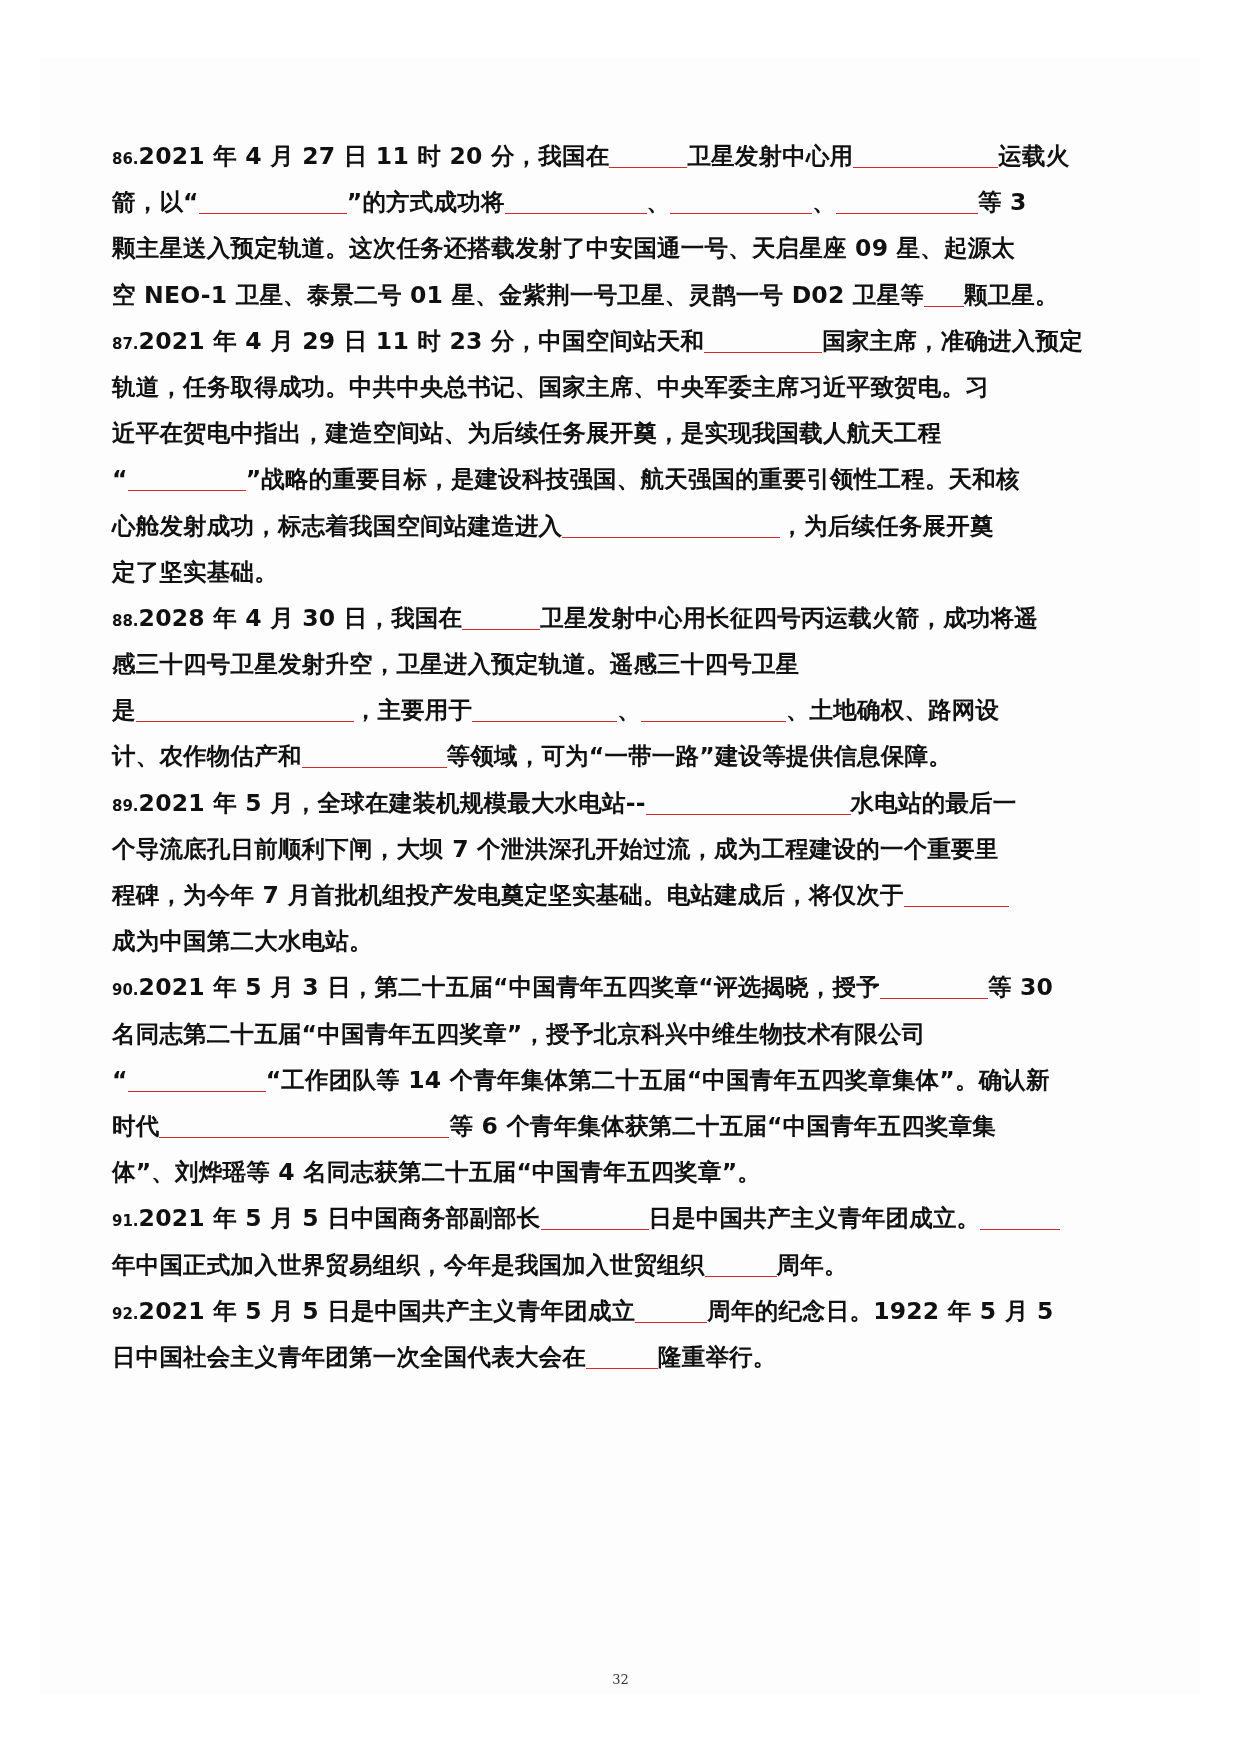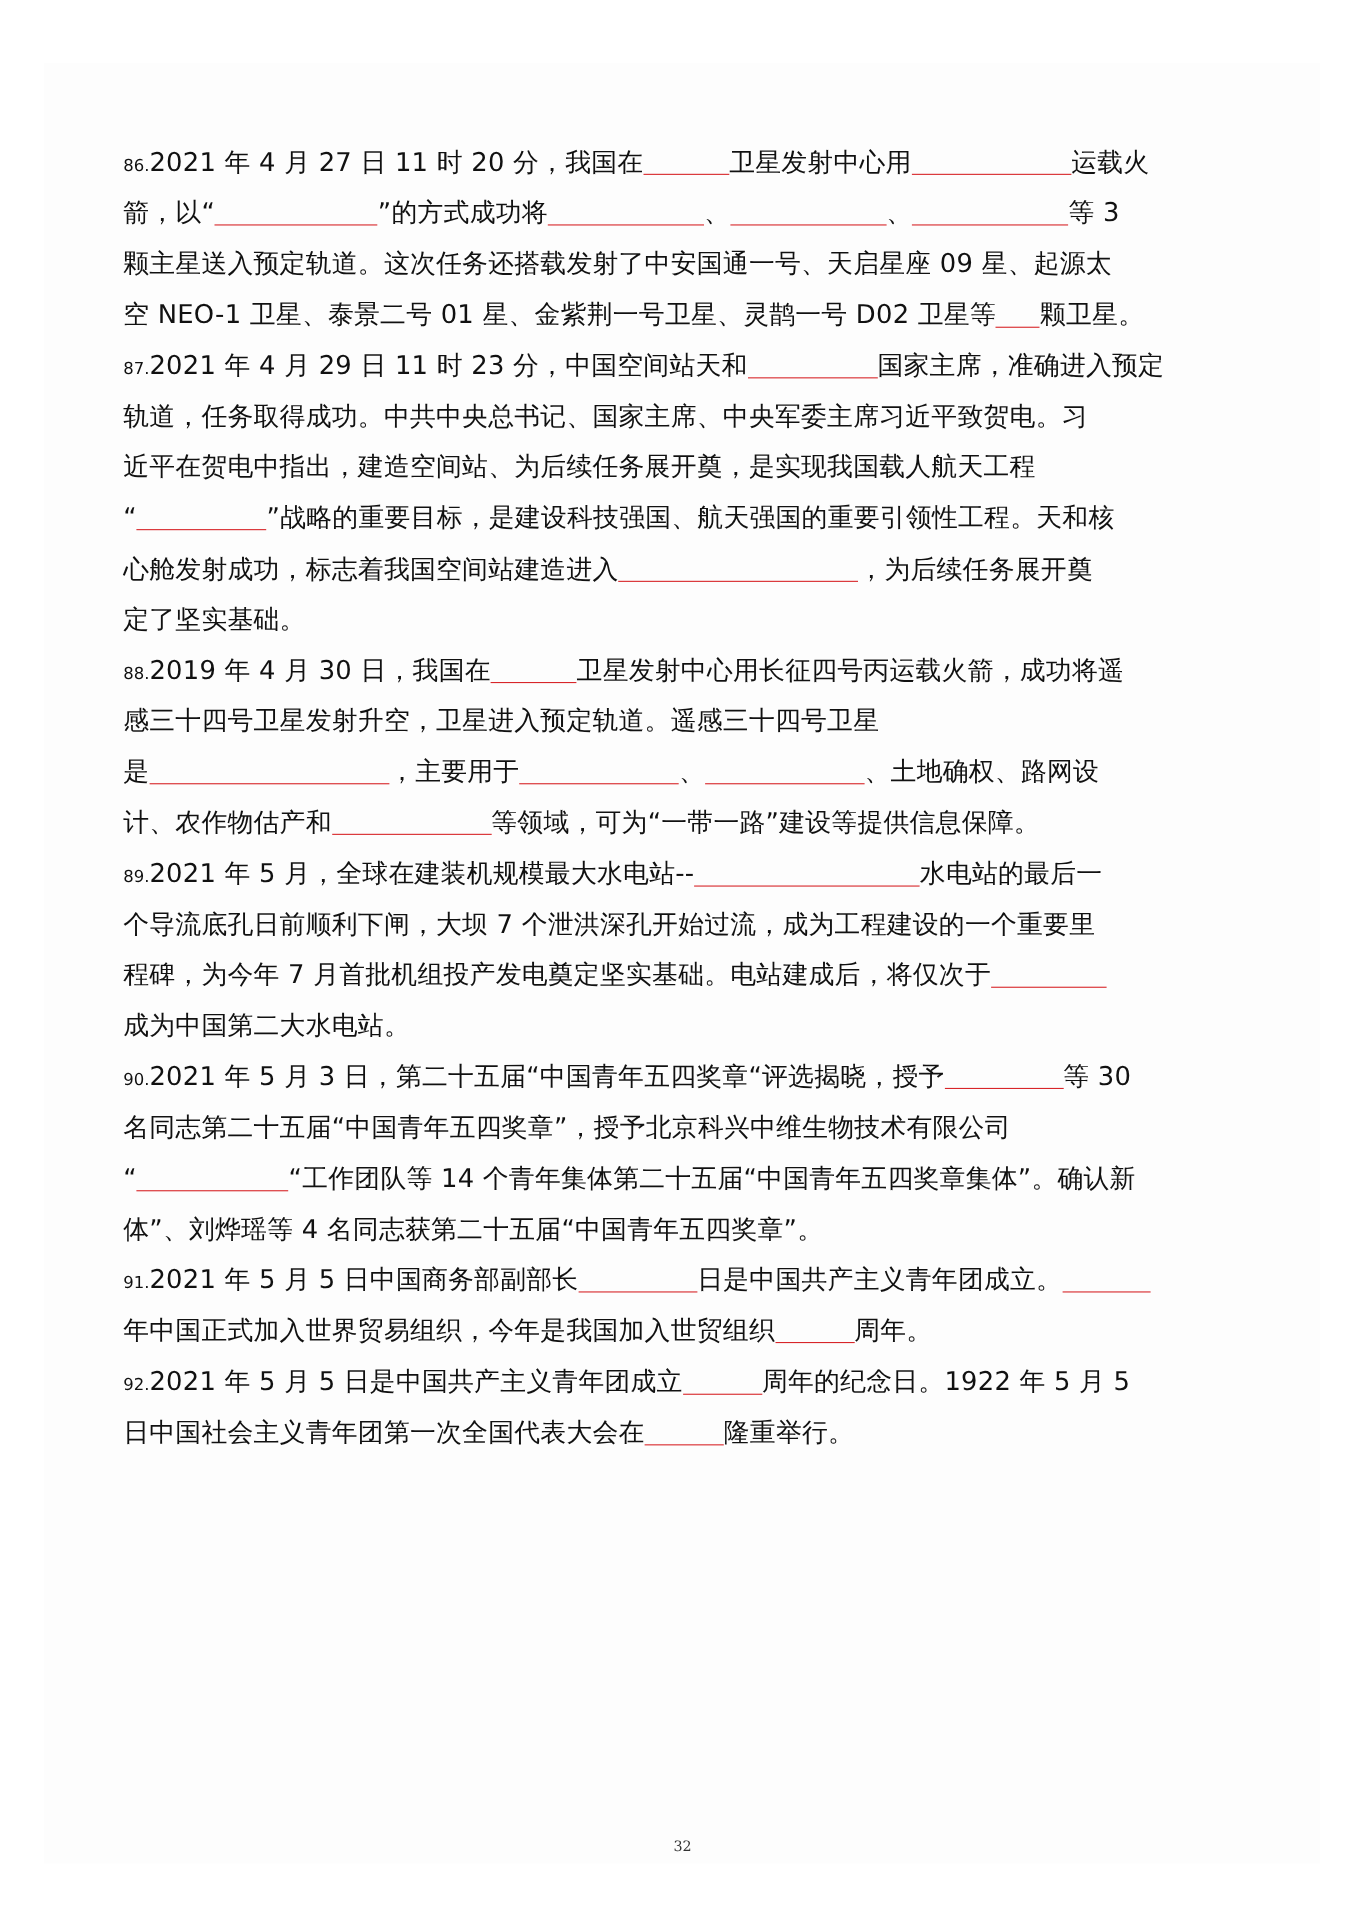--- a/index.html
+++ b/index.html
@@ -1,20 +1,20 @@
 <!DOCTYPE html>
 <html><head>
 <meta charset="utf-8">
 <style>
   html, body { margin: 0; padding: 0; background: #ffffff; }
   body { width: 1241px; height: 1754px; position: relative; overflow: hidden;
          font-family: "DejaVu Sans", "Liberation Sans", sans-serif; color: #111; }
   .page { position: absolute; left: 40px; top: 57px; width: 1160px; height: 1637px; background: #fdfdfd; }
   .content { position: absolute; left: 112px; top: 124px; width: 1020px; }
-  .line { position: relative; height: 46.2px; line-height: 46px; font-size: 23.5px; white-space: nowrap; letter-spacing: 0.2px; }
+  .line { position: relative; height: 46.2px; line-height: 64px; font-size: 23.5px; white-space: nowrap; letter-spacing: 0.2px; font-weight: bold; }
   .num { font-size: 15px; letter-spacing: 0; }
   .blank { display: inline-block; border-bottom: 1.6px solid #d8262a; height: 24px; vertical-align: -4px; }
   .pageno { position: absolute; left: 0; width: 1241px; top: 1672px; text-align: center;
             font-family: "DejaVu Serif", "Liberation Serif", serif; font-size: 13px; color: #333; }
 </style>
 </head>
 <body>
 
 <div class="page"></div>
 <div class="content" id="content">
@@ -26,35 +26,36 @@
     </div>
     <div>
       <div class="line"><span class="num">87.</span><span class="txt">2021 年 4 月 29 日 11 时 23 分，中国空间站天和</span><span class="blank" style="width: 118px; border-bottom-color: rgb(216, 38, 42);"></span><span class="txt">国家主席，准确进入预定</span></div>
       <div class="line"><span class="txt">轨道，任务取得成功。中共中央总书记、国家主席、中央军委主席习近平致贺电。习</span></div>
       <div class="line"><span class="txt">近平在贺电中指出，建造空间站、为后续任务展开奠，是实现我国载人航天工程</span></div>
       <div class="line"><span class="txt">“</span><span class="blank" style="width: 118px; border-bottom-color: rgb(216, 38, 42);"></span><span class="txt">”战略的重要目标，是建设科技强国、航天强国的重要引领性工程。天和核</span></div>
       <div class="line"><span class="txt">心舱发射成功，标志着我国空间站建造进入</span><span class="blank" style="width: 218px; border-bottom-color: rgb(216, 38, 42);"></span><span class="txt">，为后续任务展开奠</span></div>
       <div class="line"><span class="txt">定了坚实基础。</span></div>
     </div>
     <div>
-      <div class="line"><span class="num">88.</span><span class="txt">2019 年 4 月 30 日，我国在</span><span class="blank" style="width: 78px; border-bottom-color: rgb(216, 38, 42);"></span><span class="txt">卫星发射中心用长征四号丙运载火箭，成功将遥</span></div>
+      <div class="line"><span class="num">88.</span><span class="txt">2028 年 4 月 30 日，我国在</span><span class="blank" style="width: 78px; border-bottom-color: rgb(216, 38, 42);"></span><span class="txt">卫星发射中心用长征四号丙运载火箭，成功将遥</span></div>
       <div class="line"><span class="txt">感三十四号卫星发射升空，卫星进入预定轨道。遥感三十四号卫星</span></div>
       <div class="line"><span class="txt">是</span><span class="blank" style="width: 218px; border-bottom-color: rgb(216, 38, 42);"></span><span class="txt">，主要用于</span><span class="blank" style="width: 145px; border-bottom-color: rgb(216, 38, 42);"></span><span class="txt">、</span><span class="blank" style="width: 145px; border-bottom-color: rgb(216, 38, 42);"></span><span class="txt">、土地确权、路网设</span></div>
       <div class="line"><span class="txt">计、农作物估产和</span><span class="blank" style="width: 145px; border-bottom-color: rgb(216, 38, 42);"></span><span class="txt">等领域，可为“一带一路”建设等提供信息保障。</span></div>
     </div>
     <div>
       <div class="line"><span class="num">89.</span><span class="txt">2021 年 5 月，全球在建装机规模最大水电站--</span><span class="blank" style="width: 205px; border-bottom-color: rgb(216, 38, 42);"></span><span class="txt">水电站的最后一</span></div>
       <div class="line"><span class="txt">个导流底孔日前顺利下闸，大坝 7 个泄洪深孔开始过流，成为工程建设的一个重要里</span></div>
       <div class="line"><span class="txt">程碑，为今年 7 月首批机组投产发电奠定坚实基础。电站建成后，将仅次于</span><span class="blank" style="width: 105px; border-bottom-color: rgb(216, 38, 42);"></span></div>
       <div class="line"><span class="txt">成为中国第二大水电站。</span></div>
     </div>
     <div>
       <div class="line"><span class="num">90.</span><span class="txt">2021 年 5 月 3 日，第二十五届“中国青年五四奖章“评选揭晓，授予</span><span class="blank" style="width: 108px; border-bottom-color: rgb(216, 38, 42);"></span><span class="txt">等 30</span></div>
       <div class="line"><span class="txt">名同志第二十五届“中国青年五四奖章”，授予北京科兴中维生物技术有限公司</span></div>
       <div class="line"><span class="txt">“</span><span class="blank" style="width: 138px; border-bottom-color: rgb(216, 38, 42);"></span><span class="txt">“工作团队等 14 个青年集体第二十五届“中国青年五四奖章集体”。确认新</span></div>
+      <div class="line"><span class="txt">时代</span><span class="blank" style="width: 290px; border-bottom-color: rgb(216, 38, 42);"></span><span class="txt">等 6 个青年集体获第二十五届“中国青年五四奖章集</span></div>
       <div class="line"><span class="txt">体”、刘烨瑶等 4 名同志获第二十五届“中国青年五四奖章”。</span></div>
     </div>
     <div>
       <div class="line"><span class="num">91.</span><span class="txt">2021 年 5 月 5 日中国商务部副部长</span><span class="blank" style="width: 108px; border-bottom-color: rgb(216, 38, 42);"></span><span class="txt">日是中国共产主义青年团成立。</span><span class="blank" style="width: 80px; border-bottom-color: rgb(216, 38, 42);"></span></div>
       <div class="line"><span class="txt">年中国正式加入世界贸易组织，今年是我国加入世贸组织</span><span class="blank" style="width: 72px; border-bottom-color: rgb(216, 38, 42);"></span><span class="txt">周年。</span></div>
     </div>
     <div>
       <div class="line"><span class="num">92.</span><span class="txt">2021 年 5 月 5 日是中国共产主义青年团成立</span><span class="blank" style="width: 72px; border-bottom-color: rgb(216, 38, 42);"></span><span class="txt">周年的纪念日。1922 年 5 月 5</span></div>
       <div class="line"><span class="txt">日中国社会主义青年团第一次全国代表大会在</span><span class="blank" style="width: 72px; border-bottom-color: rgb(216, 38, 42);"></span><span class="txt">隆重举行。</span></div>
     </div>

